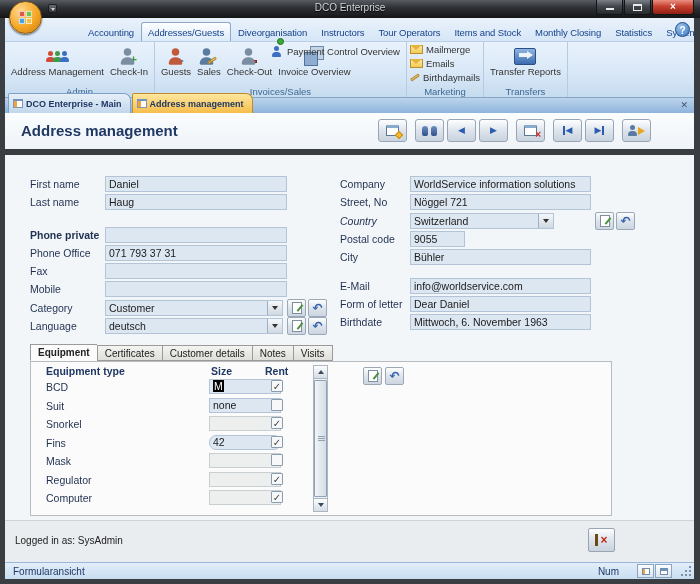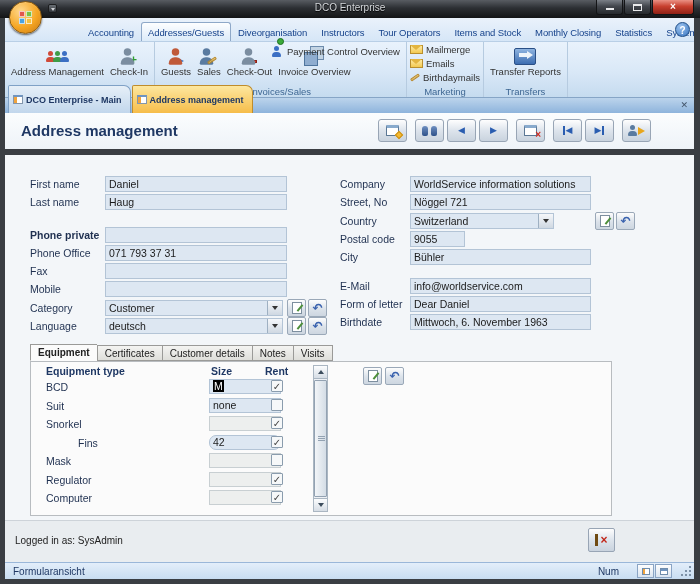--- a/index.html
+++ b/index.html
@@ -59,21 +59,21 @@
   .pages::after{content:"";position:absolute;left:0;bottom:0;width:12px;height:12px;background:#8fadd0;border:1px solid #4f759e;}
   .env{position:relative;width:13px;height:9px;background:linear-gradient(#fdeaa6,#f3c94f);border:1px solid #b98f2f;}
   .env::before{content:"";position:absolute;left:-1px;top:-1px;width:0;height:0;border-left:6px solid transparent;border-right:6px solid transparent;border-top:5px solid #e3b540;}
   .transicon{position:relative;width:22px;height:17px;background:linear-gradient(#8fb4e0,#3c6db1);border:1px solid #2a4f86;border-radius:2px;}
   .transicon::after{content:"";position:absolute;left:4px;top:4px;width:9px;height:4px;background:#eef4fa;}
   .transicon::before{content:"";position:absolute;right:2px;top:2px;border-top:4px solid transparent;border-bottom:4px solid transparent;border-left:6px solid #eef4fa;}
   .clock-badge{width:7px;height:7px;border-radius:50%;background:#3bab3b;border:1px solid #1d701d;margin-left:-4px;margin-top:-8px;}
 
   
   .doctab-bar{position:absolute;top:98px;left:5px;right:6px;height:15px;background:linear-gradient(#bcd4ec,#8eb4dc);display:flex;align-items:flex-end;padding-left:3px;}
-  .doctab{height:28px;display:inline-flex;align-items:center;gap:3px;font-size:9px;font-weight:bold;color:#1f3864;padding:0 8px 0 4px;border:1px solid #7fa1c6;border-bottom:none;border-radius:2px 7px 0 0;background:linear-gradient(#e6eff8,#c2d7ec);margin-right:1px;}
+  .doctab{height:20px;display:inline-flex;align-items:center;gap:3px;font-size:9px;font-weight:bold;color:#1f3864;padding:0 8px 0 4px;border:1px solid #7fa1c6;border-bottom:none;border-radius:2px 7px 0 0;background:linear-gradient(#e6eff8,#c2d7ec);margin-right:1px;}
   .doctab.active{background:linear-gradient(#fde79f,#f6bd4a);border-color:#bf8c2c;}
   .dticon{width:10px;height:9px;background:linear-gradient(90deg,#f0a33c 3px,#fff 3px);border:1px solid #8296ad;border-top:2px solid #6f94c0;}
   .doctab-close{position:absolute;right:6px;top:2px;font-size:9px;color:#44566b;font-weight:bold;}
 
   
   .page-header{position:absolute;top:113px;left:5px;right:6px;height:36px;background:linear-gradient(#fbfdfe,#eef3f8);}
   .page-title{position:absolute;left:16px;top:9px;font-size:15px;font-weight:bold;color:#1f3864;}
   .hdr-toolbar{position:absolute;top:6px;left:373px;display:flex;}
   .tbtn{width:29px;height:23px;margin-right:3px;border:1px solid #98a5b5;border-radius:3px;background:linear-gradient(#fefefe,#dde4ec 50%,#c9d3de);display:flex;align-items:center;justify-content:center;position:relative;}
   .tbtn.gap{margin-left:5px;}
@@ -370,21 +370,21 @@
 
     <div class="frow" style="top:21px;">
         <span class="flabel" style="left:335px;">Company</span>
         <span class="fval" style="left:405px;width:181px;">WorldService information solutions</span>
       </div>
     <div class="frow" style="top:39px;">
         <span class="flabel" style="left:335px;">Street, No</span>
         <span class="fval" style="left:405px;width:181px;">Nöggel 721</span>
       </div>
     <div class="frow" style="top:58px;">
-      <span class="flabel" style="left:335px;">Country</span>
+      <span class="flabel" style="left:335px;font-style:italic;">Country</span>
       <span class="fval" style="left:405px;width:144px;"><span>Switzerland</span><span class="combo-arrow"></span></span>
       <span class="mini-btn" style="left:590px;">
           <span class="epage"></span>
         </span>
       <span class="mini-btn" style="left:611px;">
           <span class="undo-g">↶</span>
         </span>
     </div>
     <div class="frow" style="top:76px;">
         <span class="flabel" style="left:335px;">Postal code</span>
@@ -425,21 +425,21 @@
       <span class="cb" style="top:18px;">✓</span>
 
       <span class="eq-row-label" style="top:38px;">Suit</span>
       <span class="eq-size" style="top:36px;">none</span>
       <span class="cb" style="top:37px;"></span>
 
       <span class="eq-row-label" style="top:56px;">Snorkel</span>
       <span class="eq-size dis" style="top:54px;"></span>
       <span class="cb" style="top:55px;">✓</span>
 
-      <span class="eq-row-label" style="top:75px;margin-left:32px;">Fins</span>
+      <span class="eq-row-label" style="top:75px;">Fins</span>
       <span class="eq-size" style="top:73px;border-radius:7px;">42</span>
       <span class="cb" style="top:74px;">✓</span>
 
       <span class="eq-row-label" style="top:93px;">Mask</span>
       <span class="eq-size dis" style="top:91px;"></span>
       <span class="cb" style="top:92px;"></span>
 
       <span class="eq-row-label" style="top:112px;">Regulator</span>
       <span class="eq-size dis" style="top:110px;"></span>
       <span class="cb" style="top:111px;">✓</span>

